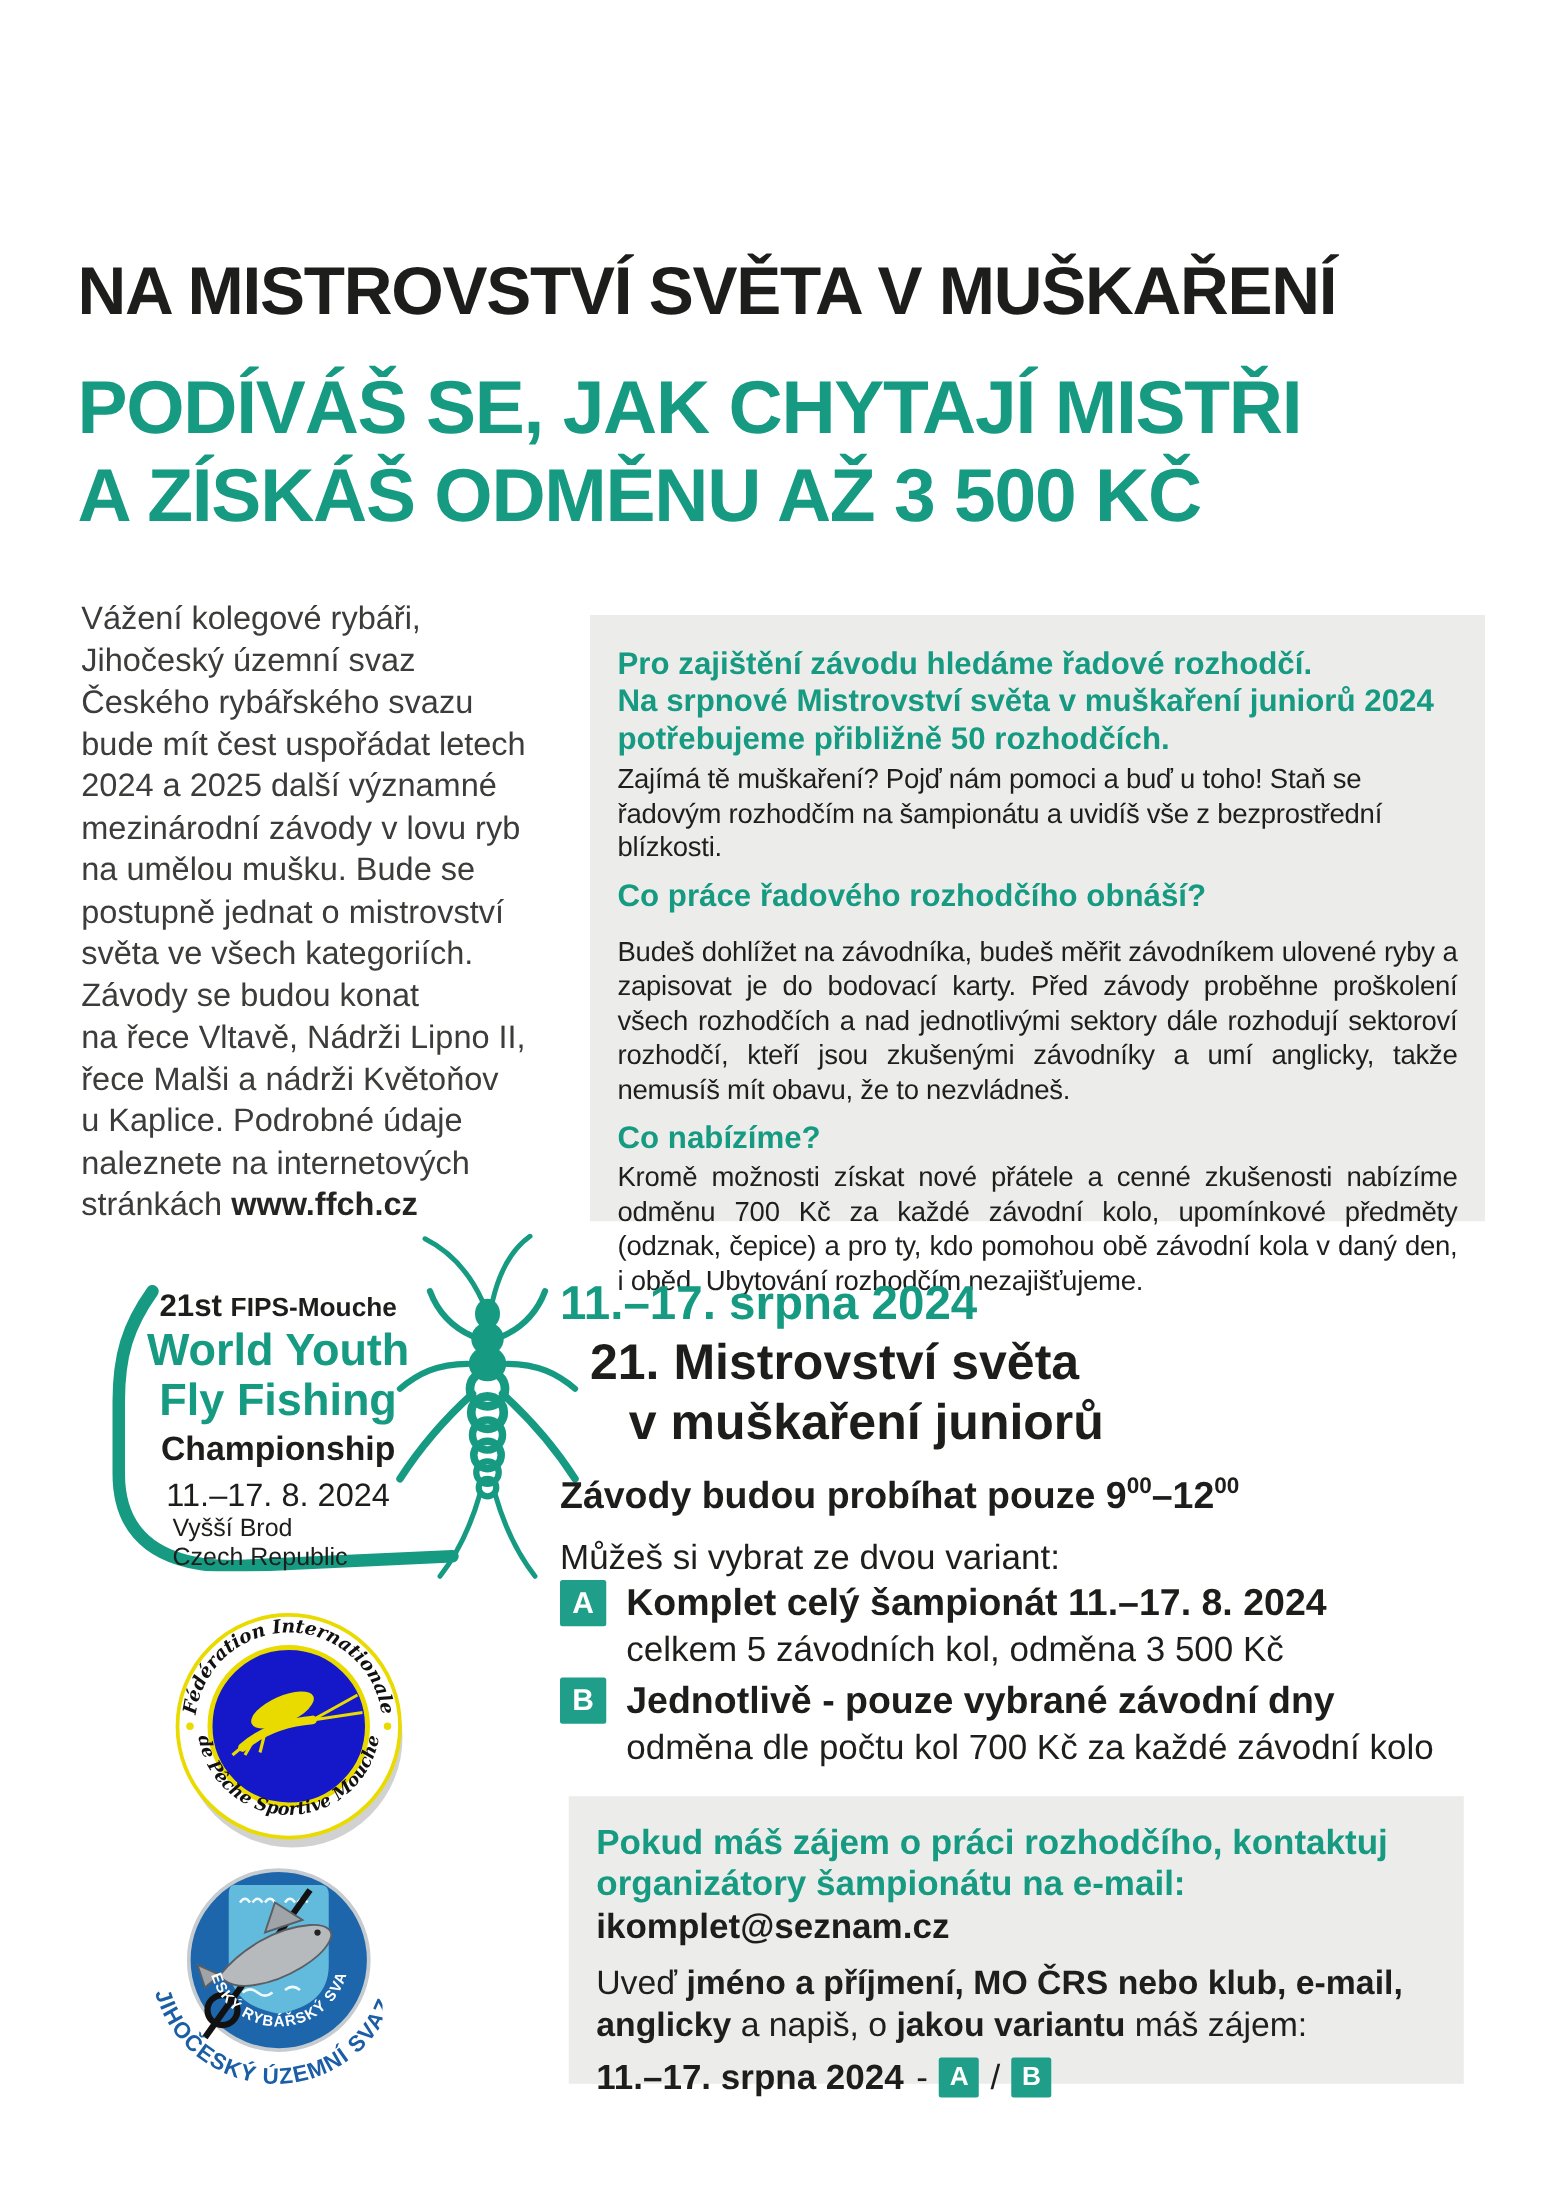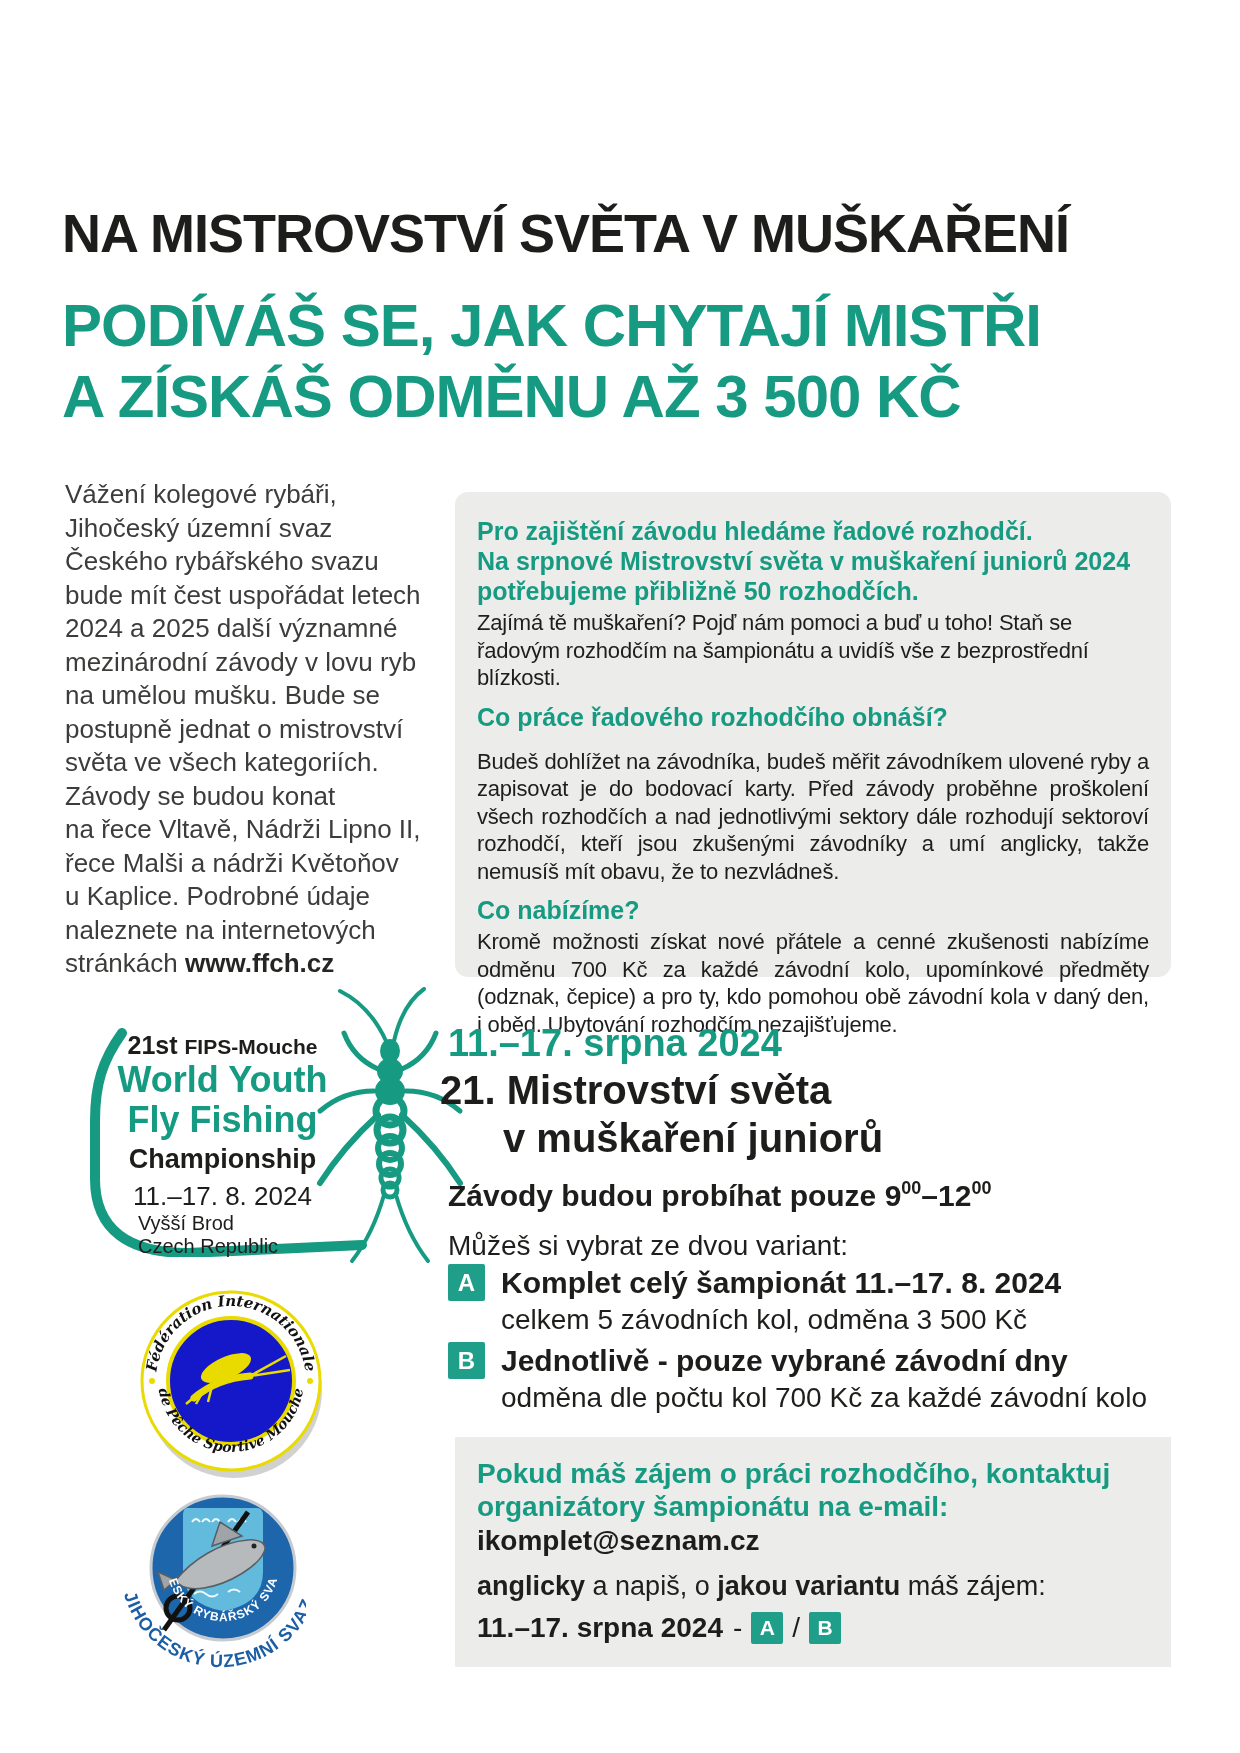--- a/index.html
+++ b/index.html
@@ -27,39 +27,39 @@
 
   
   .intro {
     left:65px; top:478px; width:385px;
     font-size:26px; line-height:33.5px; color:#3c3c3b; white-space:nowrap;
   }
   .intro b { color:#252523; }
 
   
   .gray-box { background:#ececea; }
-  .box1 { left:455px; top:492px; width:716px; height:485px; padding:24px 22px 0 22px; box-sizing:border-box;border-radius:13px; }
+  .box1 { left:472px; top:492px; width:716px; height:485px; padding:24px 22px 0 22px; box-sizing:border-box; }
   .box1 h3 { margin:0; font-size:25px; line-height:30px; font-weight:700; color:#169b82; }
   .box1 p  { margin:0 0 8px 0; font-size:22px; line-height:27.5px; color:#1e1e1c; letter-spacing:-0.2px; }
   .box1 p.just { text-align:justify; }
   .box1 h3.gap { margin-top:10px; }
 
   
   .champ-logo { left:60px; top:985px; width:410px; height:290px; }
   .champ-text { position:absolute; left:50px; top:46px; width:225px; text-align:center; }
   .champ-line1 { font-size:25px; font-weight:700; color:#1d1d1b; white-space:nowrap; }
   .champ-line1 .fed { font-size:21px; }
   .champ-title { font-size:36px; font-weight:700; color:#169b82; line-height:40px; white-space:nowrap; }
   .champ-champ { font-size:27px; font-weight:700; color:#1d1d1b; margin-top:4px; }
   .champ-dates { font-size:26px; color:#1d1d1b; margin-top:6px; }
   .champ-loc { font-size:20px; color:#1d1d1b; line-height:23px; text-align:left; padding-left:28px; }
 
   
   .date-heading { left:448px; top:1022px; font-size:38px; font-weight:700; color:#169b82; white-space:nowrap; }
-  .event-title1 { left:440px; top:1068px; font-size:40px; font-weight:700; color:#1d1d1b; white-space:nowrap; }
+  .event-title1 { left:472px; top:1068px; font-size:40px; font-weight:700; color:#1d1d1b; white-space:nowrap; }
   .event-title2 { left:503px; top:1116px; font-size:40px; font-weight:700; color:#1d1d1b; white-space:nowrap; }
   .schedule    { left:448px; top:1178px; font-size:30px; font-weight:700; color:#1d1d1b; white-space:nowrap; }
   .schedule .sup { font-size:18px; vertical-align:12px;margin-top:24px; }
   .variants-intro { left:448px; top:1230px; font-size:28px; color:#1e1e1c; white-space:nowrap; }
 
   .variant-row { display:flex; align-items:flex-start; }
   .variant-a { left:448px; top:1264px; }
   .variant-b { left:448px; top:1342px; }
   .badge {
     width:37px; height:37px; background:#1f9e89; color:#ffffff; border-radius:2px;
@@ -186,20 +186,21 @@
     <div class="badge">B</div>
     <div class="variant-title">Jednotlivě - pouze vybrané závodní dny</div>
   </div>
   <div class="abs variant-sub-b">odměna dle počtu kol 700 Kč za každé závodní kolo</div>
 
   <div class="abs gray-box box2">
     <div class="teal-line">Pokud máš zájem o práci rozhodčího, kontaktuj</div>
     <div class="teal-line">organizátory šampionátu na e-mail:</div>
     <div class="email">ikomplet@seznam.cz</div>
     <div class="instr">
+      <div><span>Uveď </span><b>jméno a příjmení, MO ČRS nebo klub, e-mail,</b></div>
       <div><b>anglicky</b><span> a napiš, o </span><b>jakou variantu</b><span> máš zájem:</span></div>
     </div>
     <div class="date-row">
       <span>11.–17. srpna 2024</span>
       <span style="font-weight:400; margin-left:10px;">-</span>
       <span class="mini-badge">A</span>
       <span class="slash">/</span>
       <span class="mini-badge">B</span>
     </div>
   </div>

